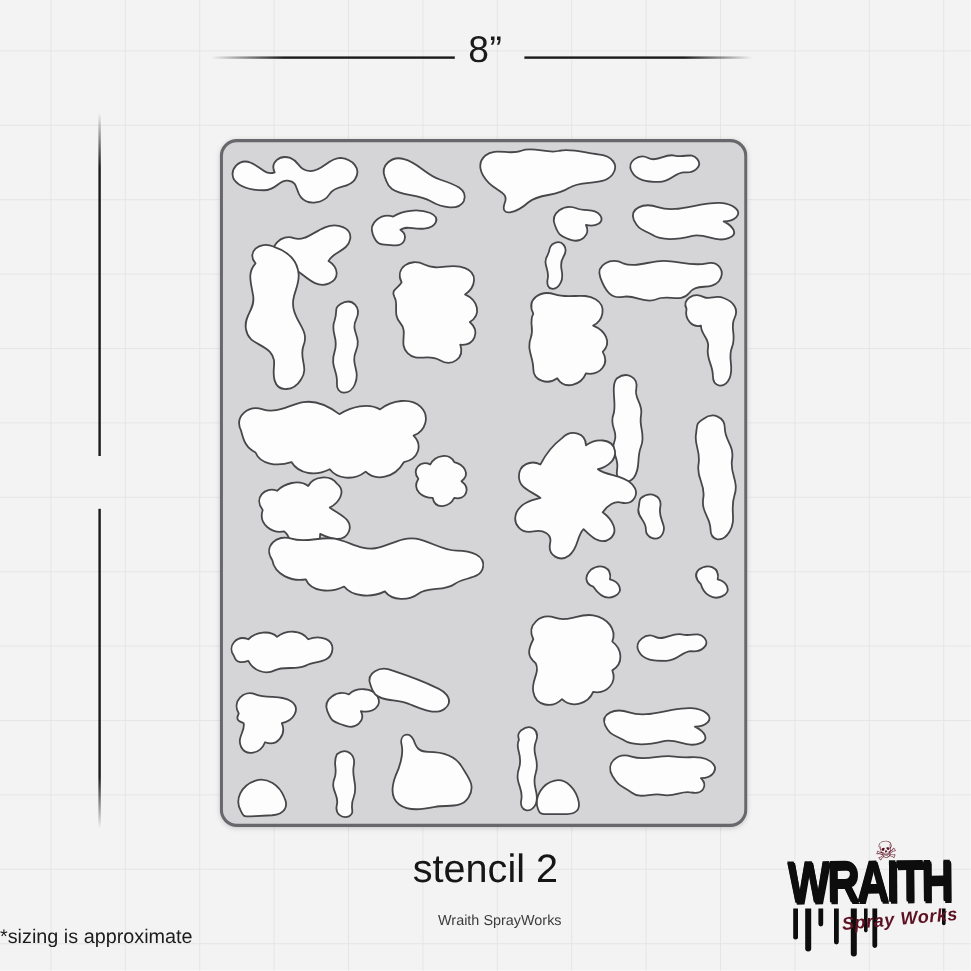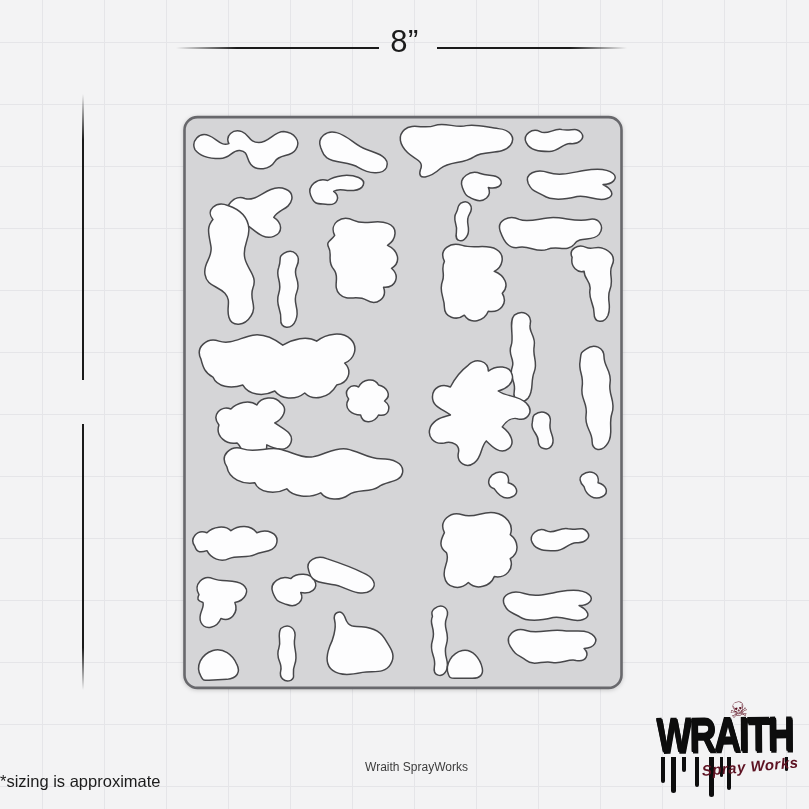--- a/index.html
+++ b/index.html
@@ -107,20 +107,21 @@
       <path d="M350,428 C346,420 356,412 364,416 C371,420 378,412 386,414 C395,416 400,411 405,417 C410,423 402,429 394,428 C386,428 383,436 373,436 C363,436 354,436 350,428 Z" fill="#fdfdfe" stroke="#47474a" stroke-width="1.5" stroke-linejoin="round"></path>
       <path d="M322,490 C318,480 330,475 342,479 C354,483 366,479 378,477 C389,475 400,474 407,480 C413,485 406,491 397,491 C405,495 410,502 401,505 C391,509 383,501 371,503 C359,506 346,508 337,502 C328,497 326,498 322,490 Z" fill="#fdfdfe" stroke="#47474a" stroke-width="1.5" stroke-linejoin="round"></path>
       <path d="M328,532 C322,522 332,512 344,516 C356,520 368,514 380,516 C392,518 402,514 410,520 C418,526 412,534 402,534 C408,540 404,548 394,546 C386,544 380,550 370,548 C360,546 352,552 344,546 C336,540 334,542 328,532 Z" fill="#fdfdfe" stroke="#47474a" stroke-width="1.5" stroke-linejoin="round"></path>
       <path d="M252,494 C260,488 268,494 264,504 C260,514 268,518 264,530 C260,542 268,546 264,556 C260,564 250,562 252,552 C254,542 246,538 250,526 C254,514 246,510 250,502 C249,498 249,497 252,494 Z" fill="#fdfdfe" stroke="#47474a" stroke-width="1.5" stroke-linejoin="round"></path>
       <path d="M266,560 C262,550 270,538 280,536 C290,534 298,544 300,554 C301,560 298,564 290,564 L272,564 C268,564 267,563 266,560 Z" fill="#fdfdfe" stroke="#47474a" stroke-width="1.5" stroke-linejoin="round"></path>
       <path d="M18,562 C12,552 18,540 30,536 C40,533 50,540 54,550 C58,558 54,564 44,565 L26,566 C20,566 20,566 18,562 Z" fill="#fdfdfe" stroke="#47474a" stroke-width="1.5" stroke-linejoin="round"></path>
       <path d="M98,514 C106,508 114,514 112,524 C110,534 116,540 112,550 C108,560 114,562 108,566 C102,568 96,564 98,556 C100,548 92,544 96,534 C99,526 94,522 98,514 Z" fill="#fdfdfe" stroke="#47474a" stroke-width="1.5" stroke-linejoin="round"></path>
       <path d="M152,506 C150,498 158,494 162,502 C164,508 166,512 174,512 C184,512 196,514 202,524 C208,534 214,540 208,550 C202,560 190,556 180,558 C170,560 158,562 150,556 C142,550 144,540 147,532 C150,526 154,514 152,506 Z" fill="#fdfdfe" stroke="#47474a" stroke-width="1.5" stroke-linejoin="round"></path>
     </svg>
 
+  <div class="caption-title">stencil 2</div>
   <div class="caption-brand">Wraith SprayWorks</div>
   <div class="caption-note">*sizing is approximate</div>
 
   <div class="logo">
     <div class="skull">☠</div>
     <div class="wordmark">WRAITH</div>
     <div class="drips">
       <div class="drip"></div>
       <div class="drip"></div>
       <div class="drip"></div>

